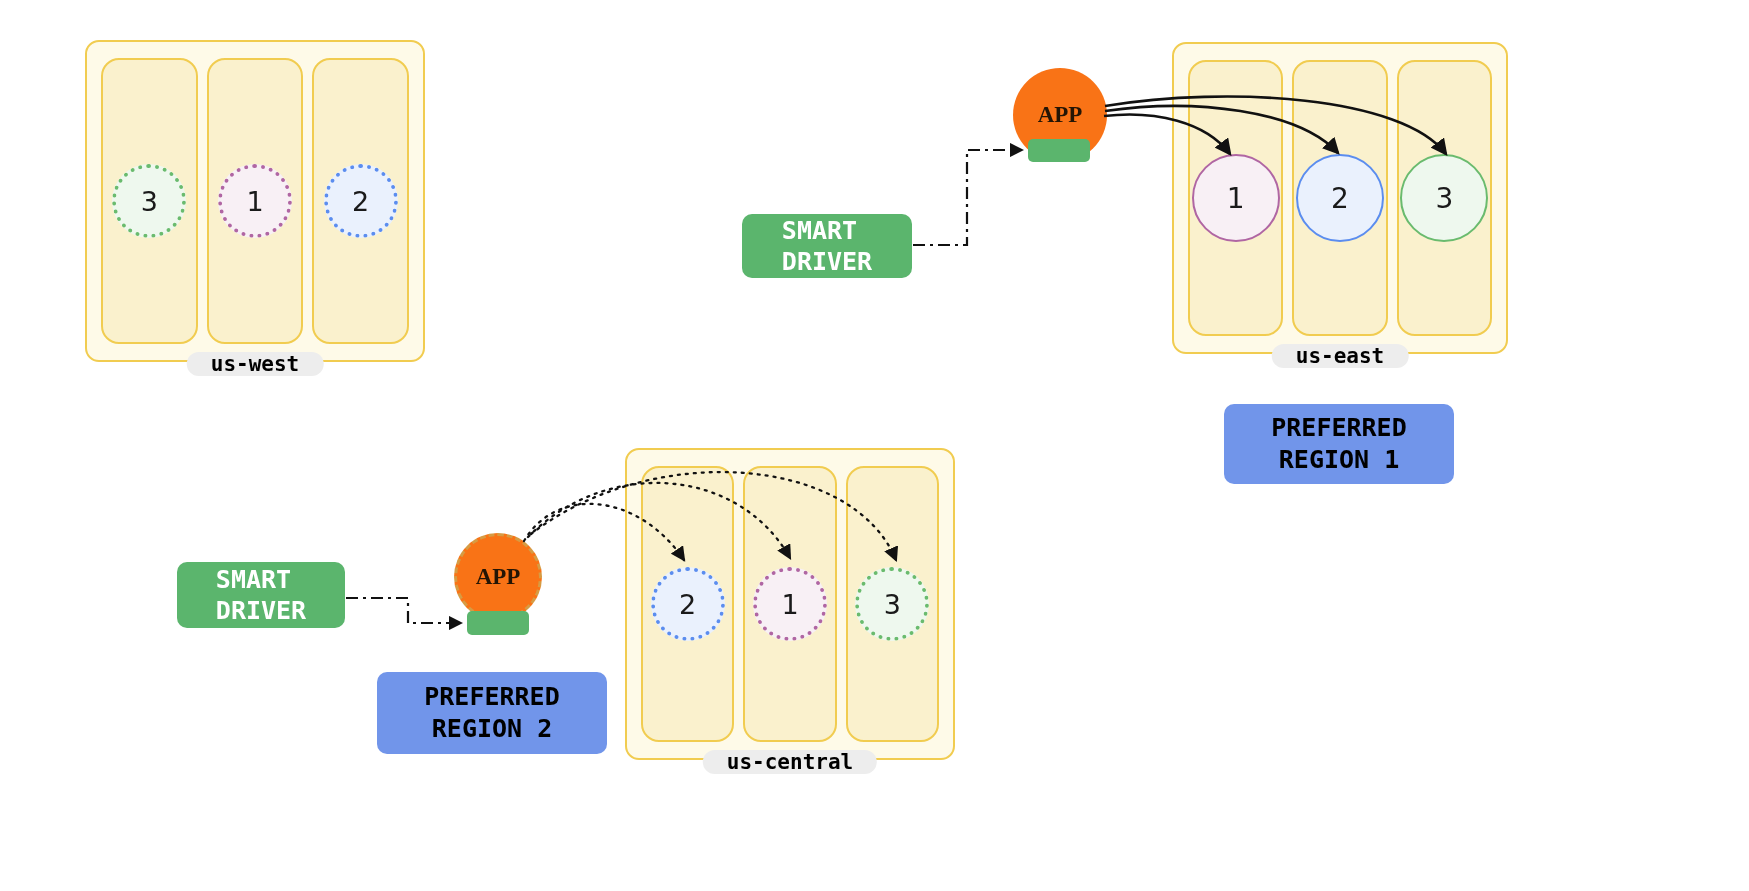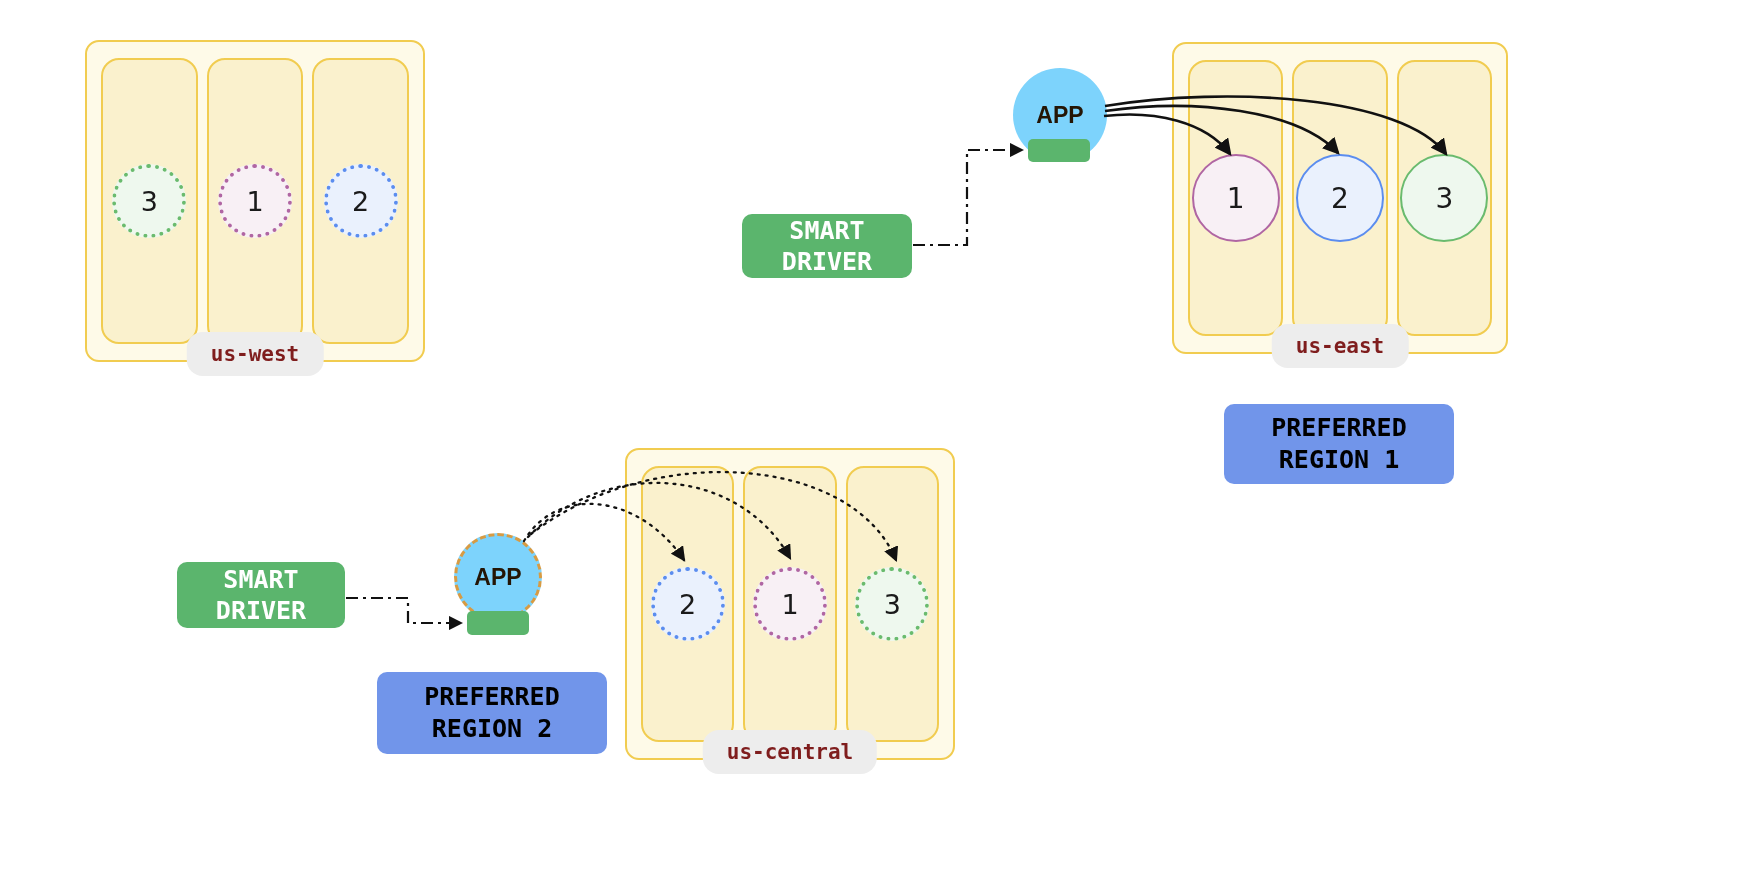--- a/index.html
+++ b/index.html
@@ -57,39 +57,38 @@
   .node.green  { border-color: #6ABB6E; background: #EEF8EE; }
 
   
   .region-pill {
     position: absolute;
     left: 50%;
     bottom: -16px;
     transform: translateX(-50%);
     background: #EDEDED;
     border-radius: 16px;
-    padding: 10px 24px;
+    padding: 0 24px;
     font-family: "DejaVu Sans Mono", monospace;
     font-weight: bold;
     font-size: 21px;
-    color: #7f1d1d;
+    color: #000000;
     white-space: nowrap;
     z-index: 10;
   }
 
   
   .green-box {
     position: absolute;
     background: #5BB56D;
     color: #ffffff;
     border-radius: 10px;
     display: flex;
     align-items: center;
     justify-content: center;
-    text-align: center;
     font-family: "DejaVu Sans Mono", monospace;
     font-weight: bold;
     font-size: 25px;
     line-height: 1.25;
     white-space: pre-line;
     z-index: 5;
   }
 
   
   .blue-box {
@@ -105,30 +104,30 @@
     font-weight: bold;
     font-size: 25px;
     line-height: 1.3;
     white-space: pre-line;
     z-index: 5;
   }
 
   
   .app-circle {
     position: absolute;
-    background: #7dd3fc;
+    background: #f97316;
     border-radius: 50%;
     display: flex;
     align-items: center;
     justify-content: center;
     font-weight: bold;
     font-size: 23px;
     color: #241505;
     z-index: 20;
-    font-family: Liberation Sans, sans-serif;
+    font-family: Liberation Serif, serif;
   }
   .app-circle.dashed { border: 3px dashed #D79B43; }
   .app-port {
     position: absolute;
     background: #5BB56D;
     border-radius: 5px;
     z-index: 21;
   }
 
   

